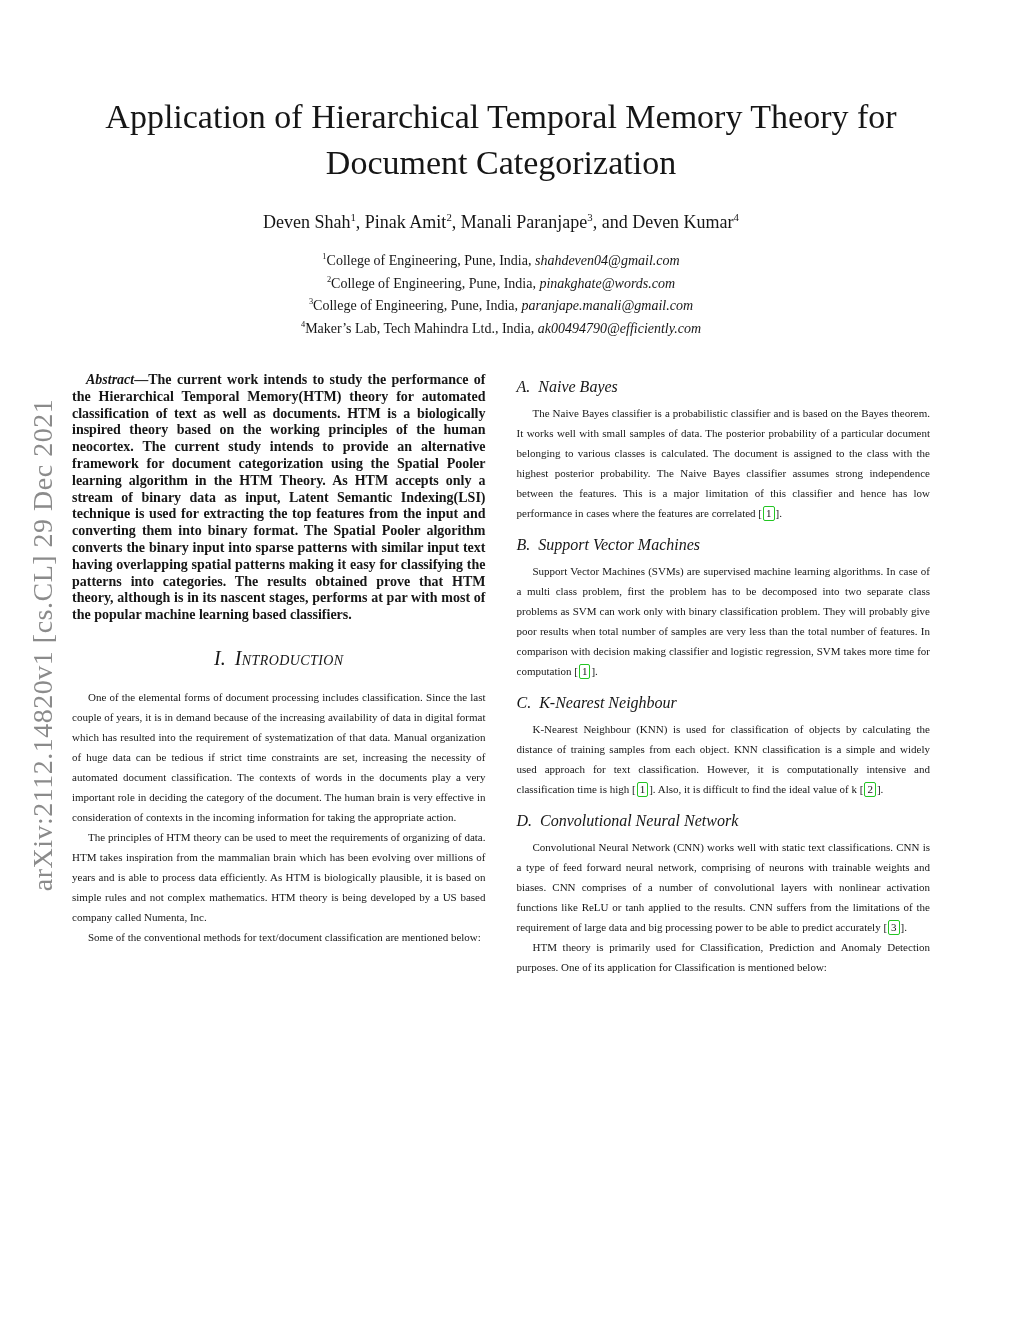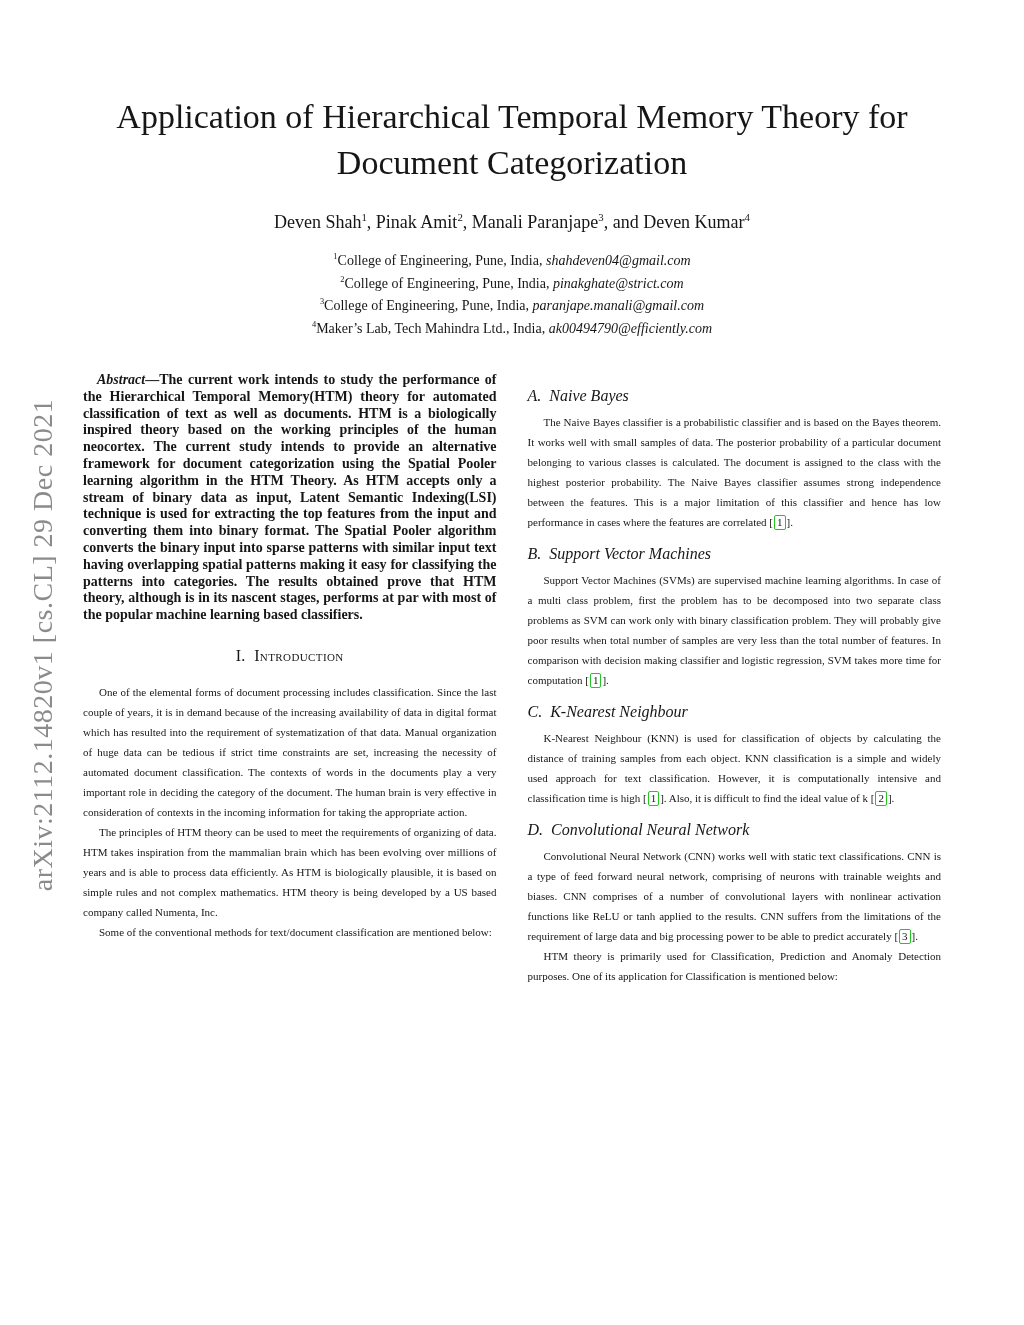--- a/index.html
+++ b/index.html
@@ -23,21 +23,21 @@
     left: 43px;
     transform: translate(-50%, -50%) rotate(-90deg);
     white-space: nowrap;
     font-size: 28px;
     letter-spacing: 0.5px;
     color: var(--c-watermark, #8b8b8b);
   }
 
   .content {
     position: absolute;
-    left: 83px;
+    left: 72px;
     top: 0;
     width: 858px;
   }
 
   h1.title {
     margin: 94px 30px 0;
     text-align: center;
     font-weight: normal;
     font-size: 34px;
     line-height: 46px;
@@ -84,45 +84,46 @@
   }
 
   p.body {
     font-size: 11px;
     line-height: 20px;
     margin: 0;
     text-indent: 16px;
   }
 
   h2.sec {
-    font-size: 16px;
+    font-size: 20px;
     font-weight: normal;
     text-align: center;
     text-indent: 0;
     margin: 23px 0 17px 0;
+    font-style: italic;
   }
   h2.sec .secnum {
     margin-right: 9px;
   }
   .sc {
     font-variant: small-caps;
     letter-spacing: 0.4px;
   }
 
   h3.subsec {
     font-size: 16px;
     font-weight: normal;
     font-style: italic;
     margin: 13px 0 7px 0;
   }
   h3.subsec .subnum {
     margin-right: 8px;
   }
   .col > h3.subsec:first-child {
-    margin-top: 15px;
+    margin-top: 6px;
     font-family: Liberation Serif, serif;
   }
 
   .cite {
     display: inline-block;
     text-indent: 0;
     line-height: 13px;
     border: 1.5px solid var(--c-citation_border, #22c522);
     border-radius: 2px;
     padding: 0 2px;
@@ -135,21 +136,21 @@
 <div class="arxiv-side">arXiv:2112.14820v1  [cs.CL]  29 Dec 2021</div>
 
 <div class="content">
 
   <h1 class="title">Application of Hierarchical Temporal Memory Theory for Document Categorization</h1>
 
   <div class="authors"><span>Deven Shah</span><sup>1</sup><span>, </span><span>Pinak Amit</span><sup>2</sup><span>, </span><span>Manali Paranjape</span><sup>3</sup><span>, and </span><span>Deven Kumar</span><sup>4</sup></div>
 
   <div class="affils">
     <div class="affil-row"><sup>1</sup><span>College of Engineering, Pune, India, </span><i>shahdeven04@gmail.com</i></div>
-    <div class="affil-row"><sup>2</sup><span>College of Engineering, Pune, India, </span><i>pinakghate@strict.com</i></div>
+    <div class="affil-row"><sup>2</sup><span>College of Engineering, Pune, India, </span><i>pinakghate@words.com</i></div>
     <div class="affil-row"><sup>3</sup><span>College of Engineering, Pune, India, </span><i>paranjape.manali@gmail.com</i></div>
     <div class="affil-row"><sup>4</sup><span>Maker’s Lab, Tech Mahindra Ltd., India, </span><i>ak00494790@efficiently.com</i></div>
   </div>
 
   <div class="columns">
 
     <div class="col">
       <p class="abstract"><span class="rt">Abstract</span><span>—The current work intends to study the performance of the Hierarchical Temporal Memory(HTM) theory for automated classification of text as well as documents. HTM is a biologically inspired theory based on the working principles of the human neocortex. The current study intends to provide an alternative framework for document categorization using the Spatial Pooler learning algorithm in the HTM Theory. As HTM accepts only a stream of binary data as input, Latent Semantic Indexing(LSI) technique is used for extracting the top features from the input and converting them into binary format. The Spatial Pooler algorithm converts the binary input into sparse patterns with similar input text having overlapping spatial patterns making it easy for classifying the patterns into categories. The results obtained prove that HTM theory, although is in its nascent stages, performs at par with most of the popular machine learning based classifiers.</span></p>
 
       <h2 class="sec"><span class="secnum">I.</span><span class="sc">Introduction</span></h2>

